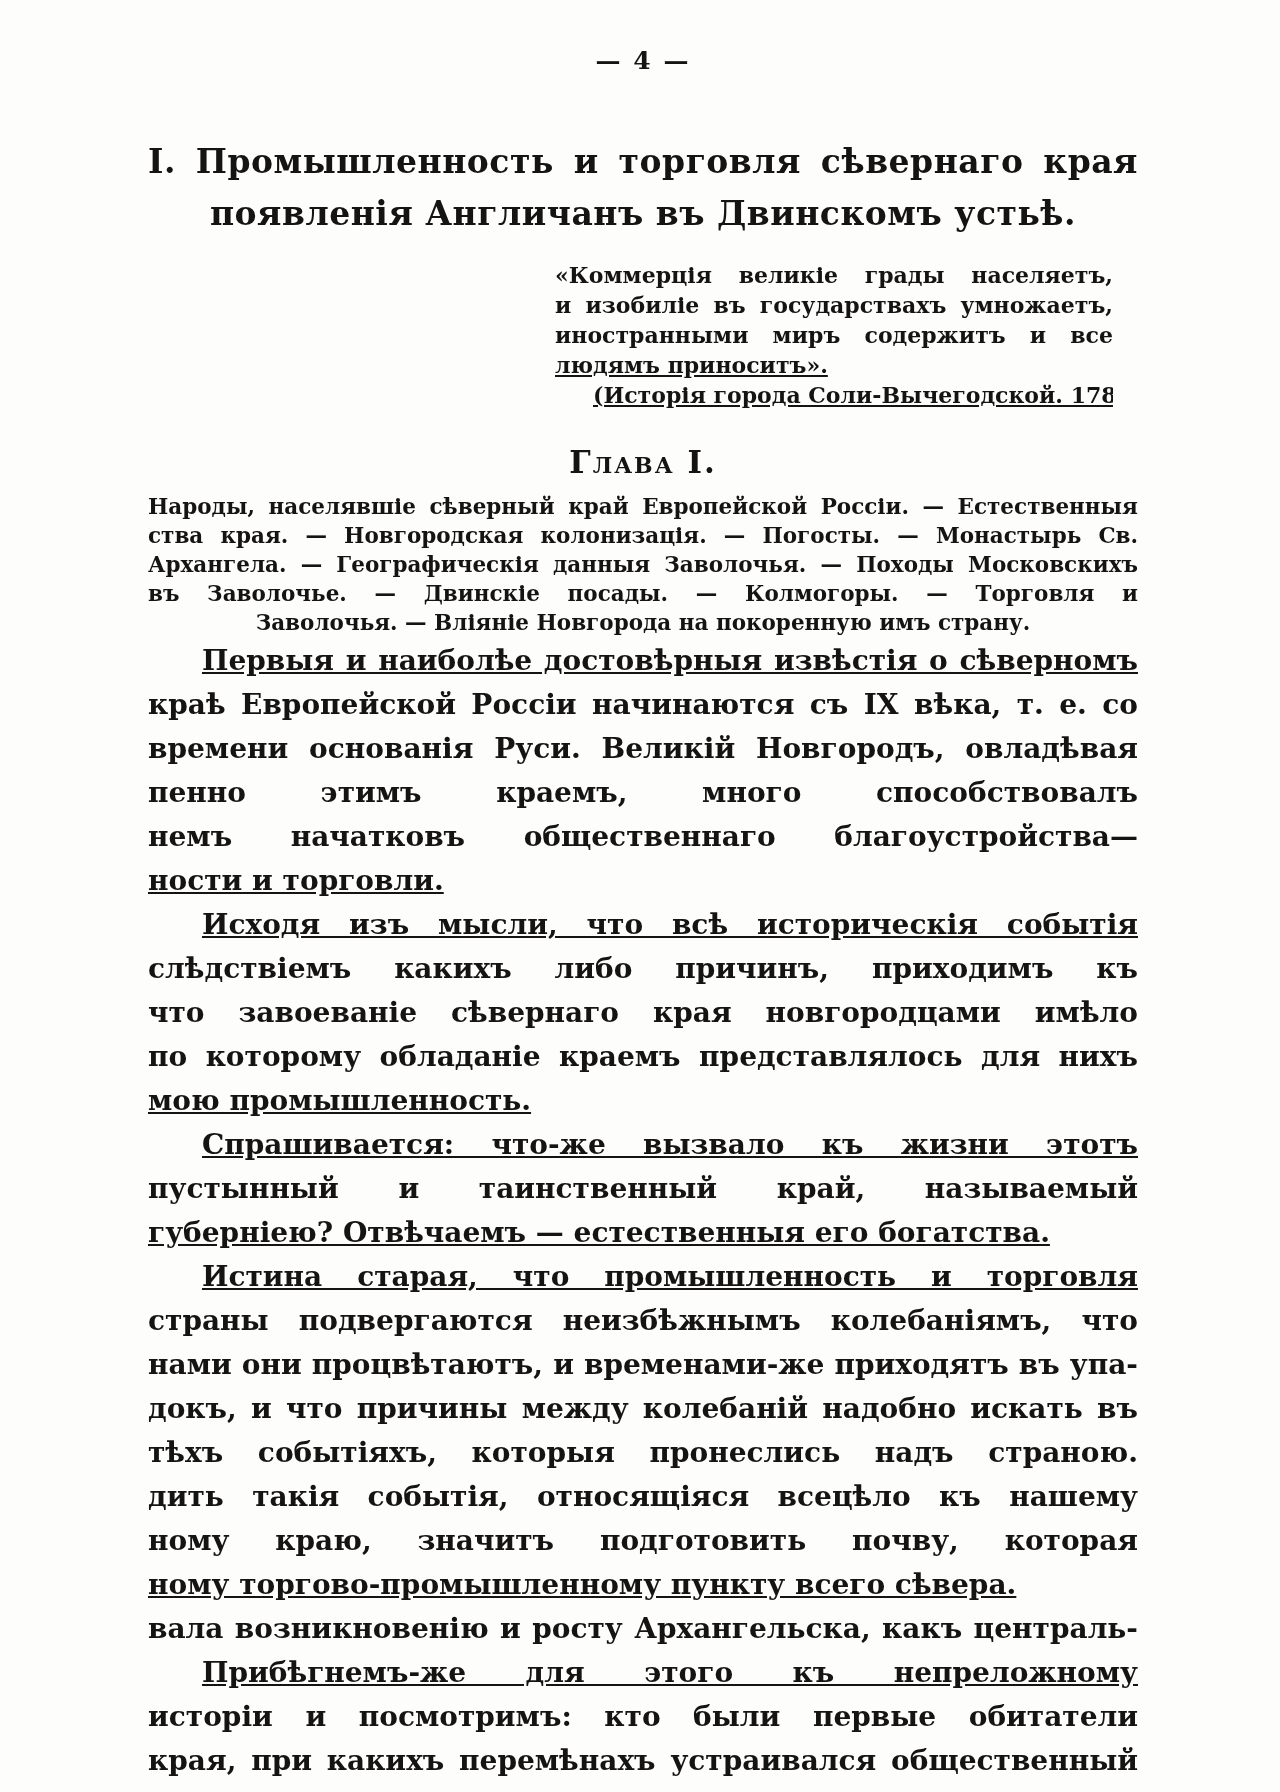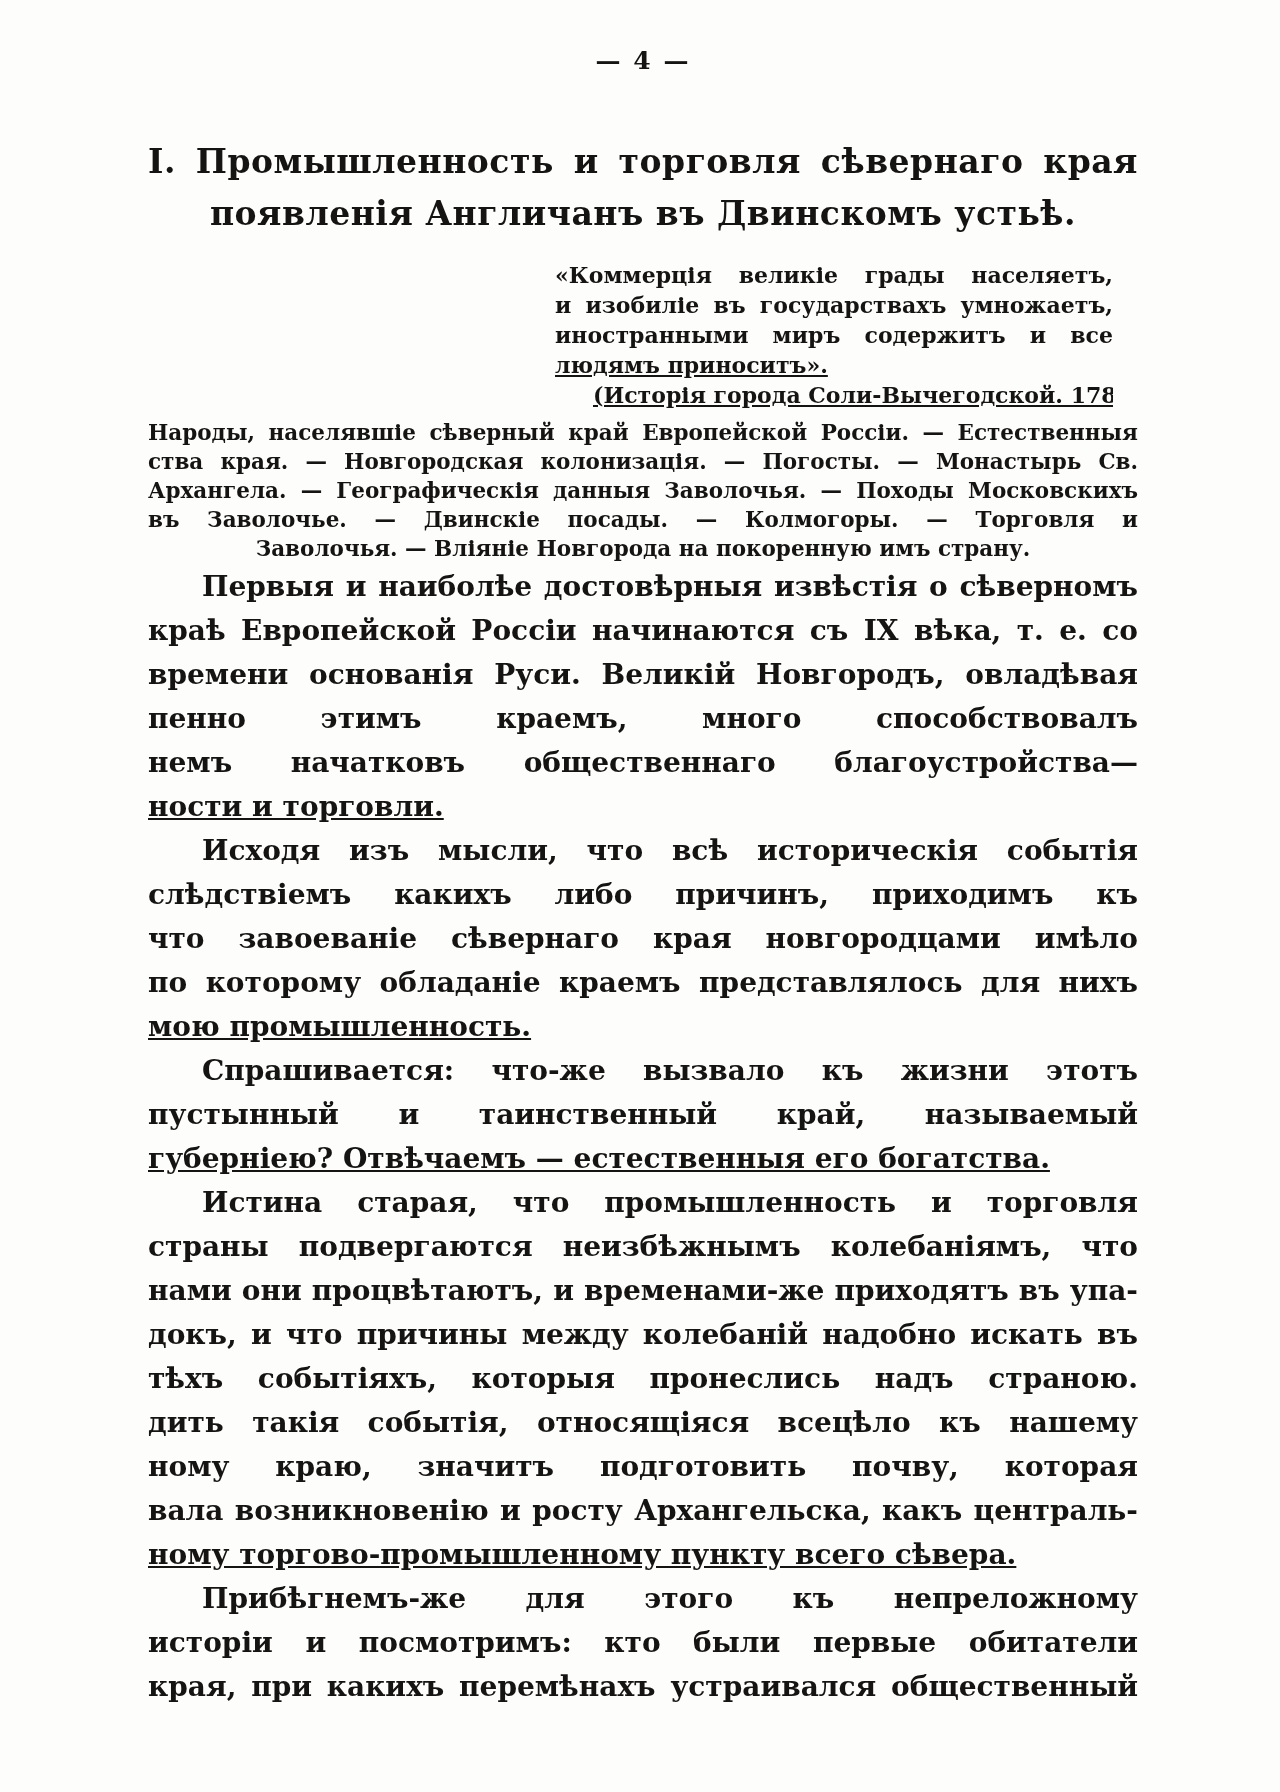--- a/index.html
+++ b/index.html
@@ -68,21 +68,21 @@
     margin-top: 8px;
     font-size: 21.5px;
   }
   .sum-line { height: 29px; line-height: 29px; overflow: hidden; }
 
   .body-text {
     margin-top: 2px;
     font-size: 28px;
   }
   .b-line { height: 44px; line-height: 44px; overflow: hidden; }
-  .b-line.first { padding-left: 54px; }
+  .b-line.first { padding-left: 54px; text-decoration: underline; }
 </style>
 </head>
 <body>
 
 <div class="page">
   <div class="pageno">— 4 —</div>
 
   <div class="heading">
       <div class="h-line jl">I. Промышленность и торговля сѣвернаго края до</div>
       <div class="h-line cl">появленія Англичанъ въ Двинскомъ устьѣ.</div>
@@ -91,20 +91,21 @@
   <div class="epigraph">
     <div>
         <div class="ep-line jl">«Коммерція великіе грады населяетъ, богатства</div>
         <div class="ep-line jl">и изобиліе въ государствахъ умножаетъ, между</div>
         <div class="ep-line jl">иностранными миръ содержитъ и все нужное</div>
         <div class="ep-line ll">людямъ приноситъ».</div>
       </div>
     <div class="attribution ll">(Исторія города Соли-Вычегодской. 1789 г.).</div>
   </div>
 
+  <div class="chapter-title">Глава I.</div>
 
   <div class="summary">
       <div class="sum-line jl">Народы, населявшіе сѣверный край Европейской Россіи. — Естественныя богат-</div>
       <div class="sum-line jl">ства края. — Новгородская колонизація. — Погосты. — Монастырь Св. Михаила</div>
       <div class="sum-line jl">Архангела. — Географическія данныя Заволочья. — Походы Московскихъ Князей</div>
       <div class="sum-line jl">въ Заволочье. — Двинскіе посады. — Колмогоры. — Торговля и промышленность</div>
       <div class="sum-line cl">Заволочья. — Вліяніе Новгорода на покоренную имъ страну.</div>
     </div>
 
   <div class="body-text">
@@ -129,22 +130,22 @@
         <div class="b-line ll">губерніею? Отвѣчаемъ — естественныя его богатства.</div>
       </div>
       <div class="paragraph">
         <div class="b-line jl first">Истина старая, что промышленность и торговля каждой</div>
         <div class="b-line jl">страны подвергаются неизбѣжнымъ колебаніямъ, что време-</div>
         <div class="b-line jl">нами они процвѣтаютъ, и временами-же приходятъ въ упа-</div>
         <div class="b-line jl">докъ, и что причины между колебаній надобно искать въ</div>
         <div class="b-line jl">тѣхъ событіяхъ, которыя пронеслись надъ страною. Прослѣ-</div>
         <div class="b-line jl">дить такія событія, относящіяся всецѣло къ нашему сѣвер-</div>
         <div class="b-line jl">ному краю, значитъ подготовить почву, которая способство-</div>
+        <div class="b-line ll">ному торгово-промышленному пункту всего сѣвера.</div>
         <div class="b-line jl">вала возникновенію и росту Архангельска, какъ централь-</div>
-        <div class="b-line ll">ному торгово-промышленному пункту всего сѣвера.</div>
       </div>
       <div class="paragraph">
         <div class="b-line jl first">Прибѣгнемъ-же для этого къ непреложному свидѣтельству</div>
         <div class="b-line jl">исторіи и посмотримъ: кто были первые обитатели сѣвернаго</div>
         <div class="b-line jl">края, при какихъ перемѣнахъ устраивался общественный бытъ</div>
       </div>
     </div>
 </div>
 
 </body></html>

